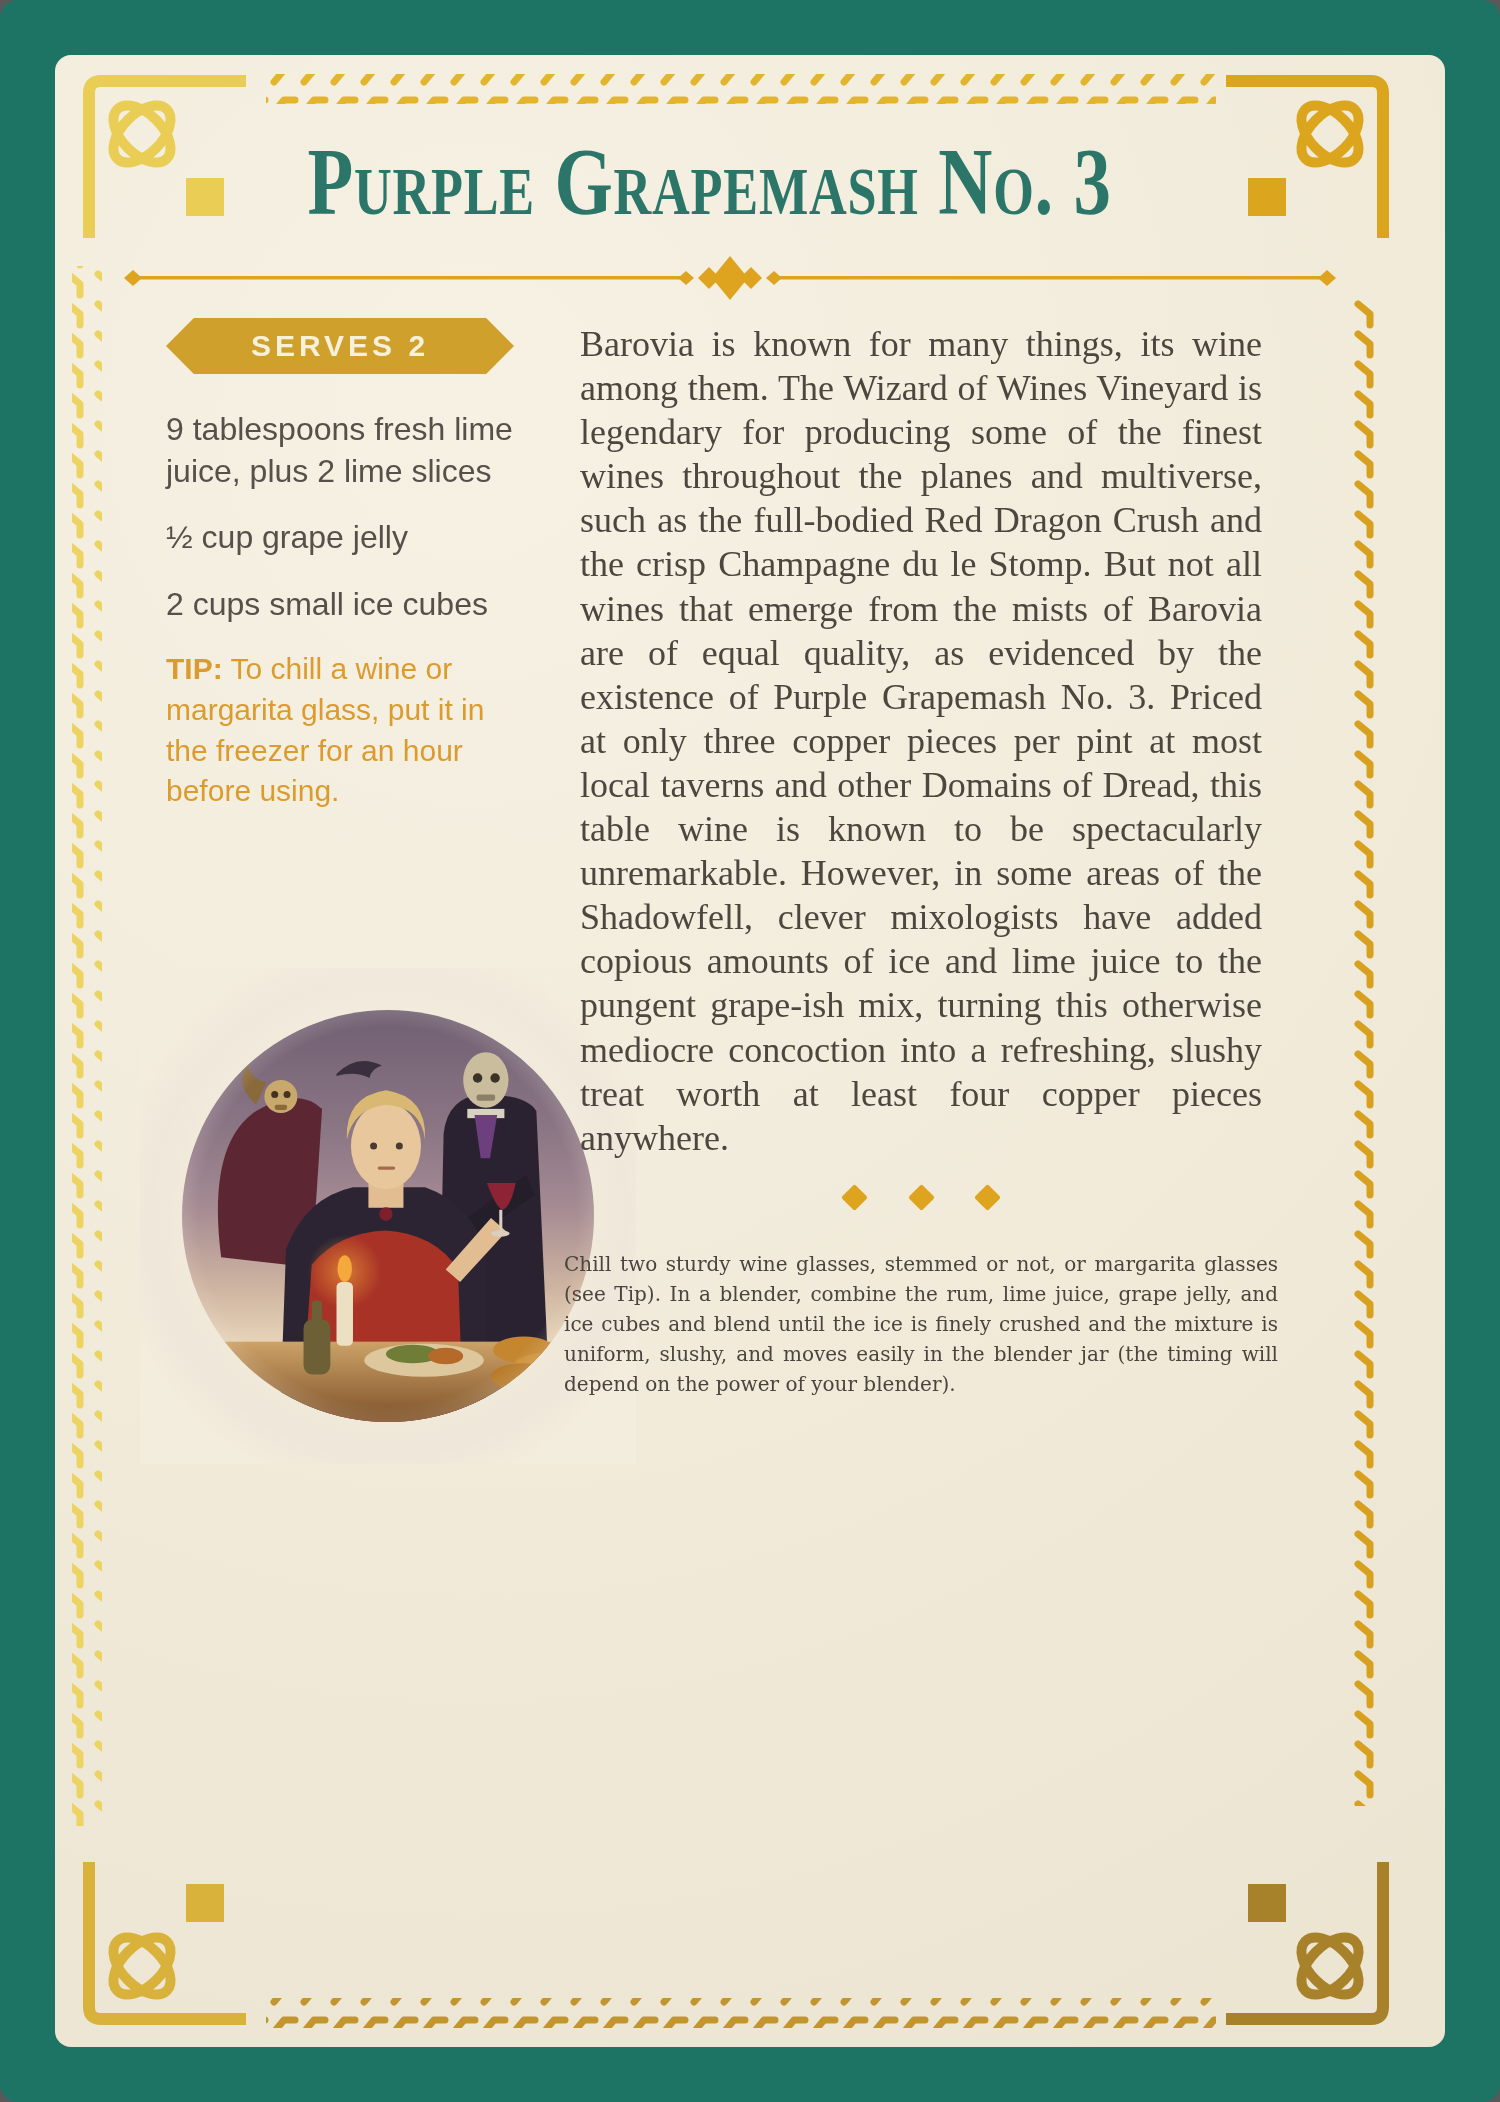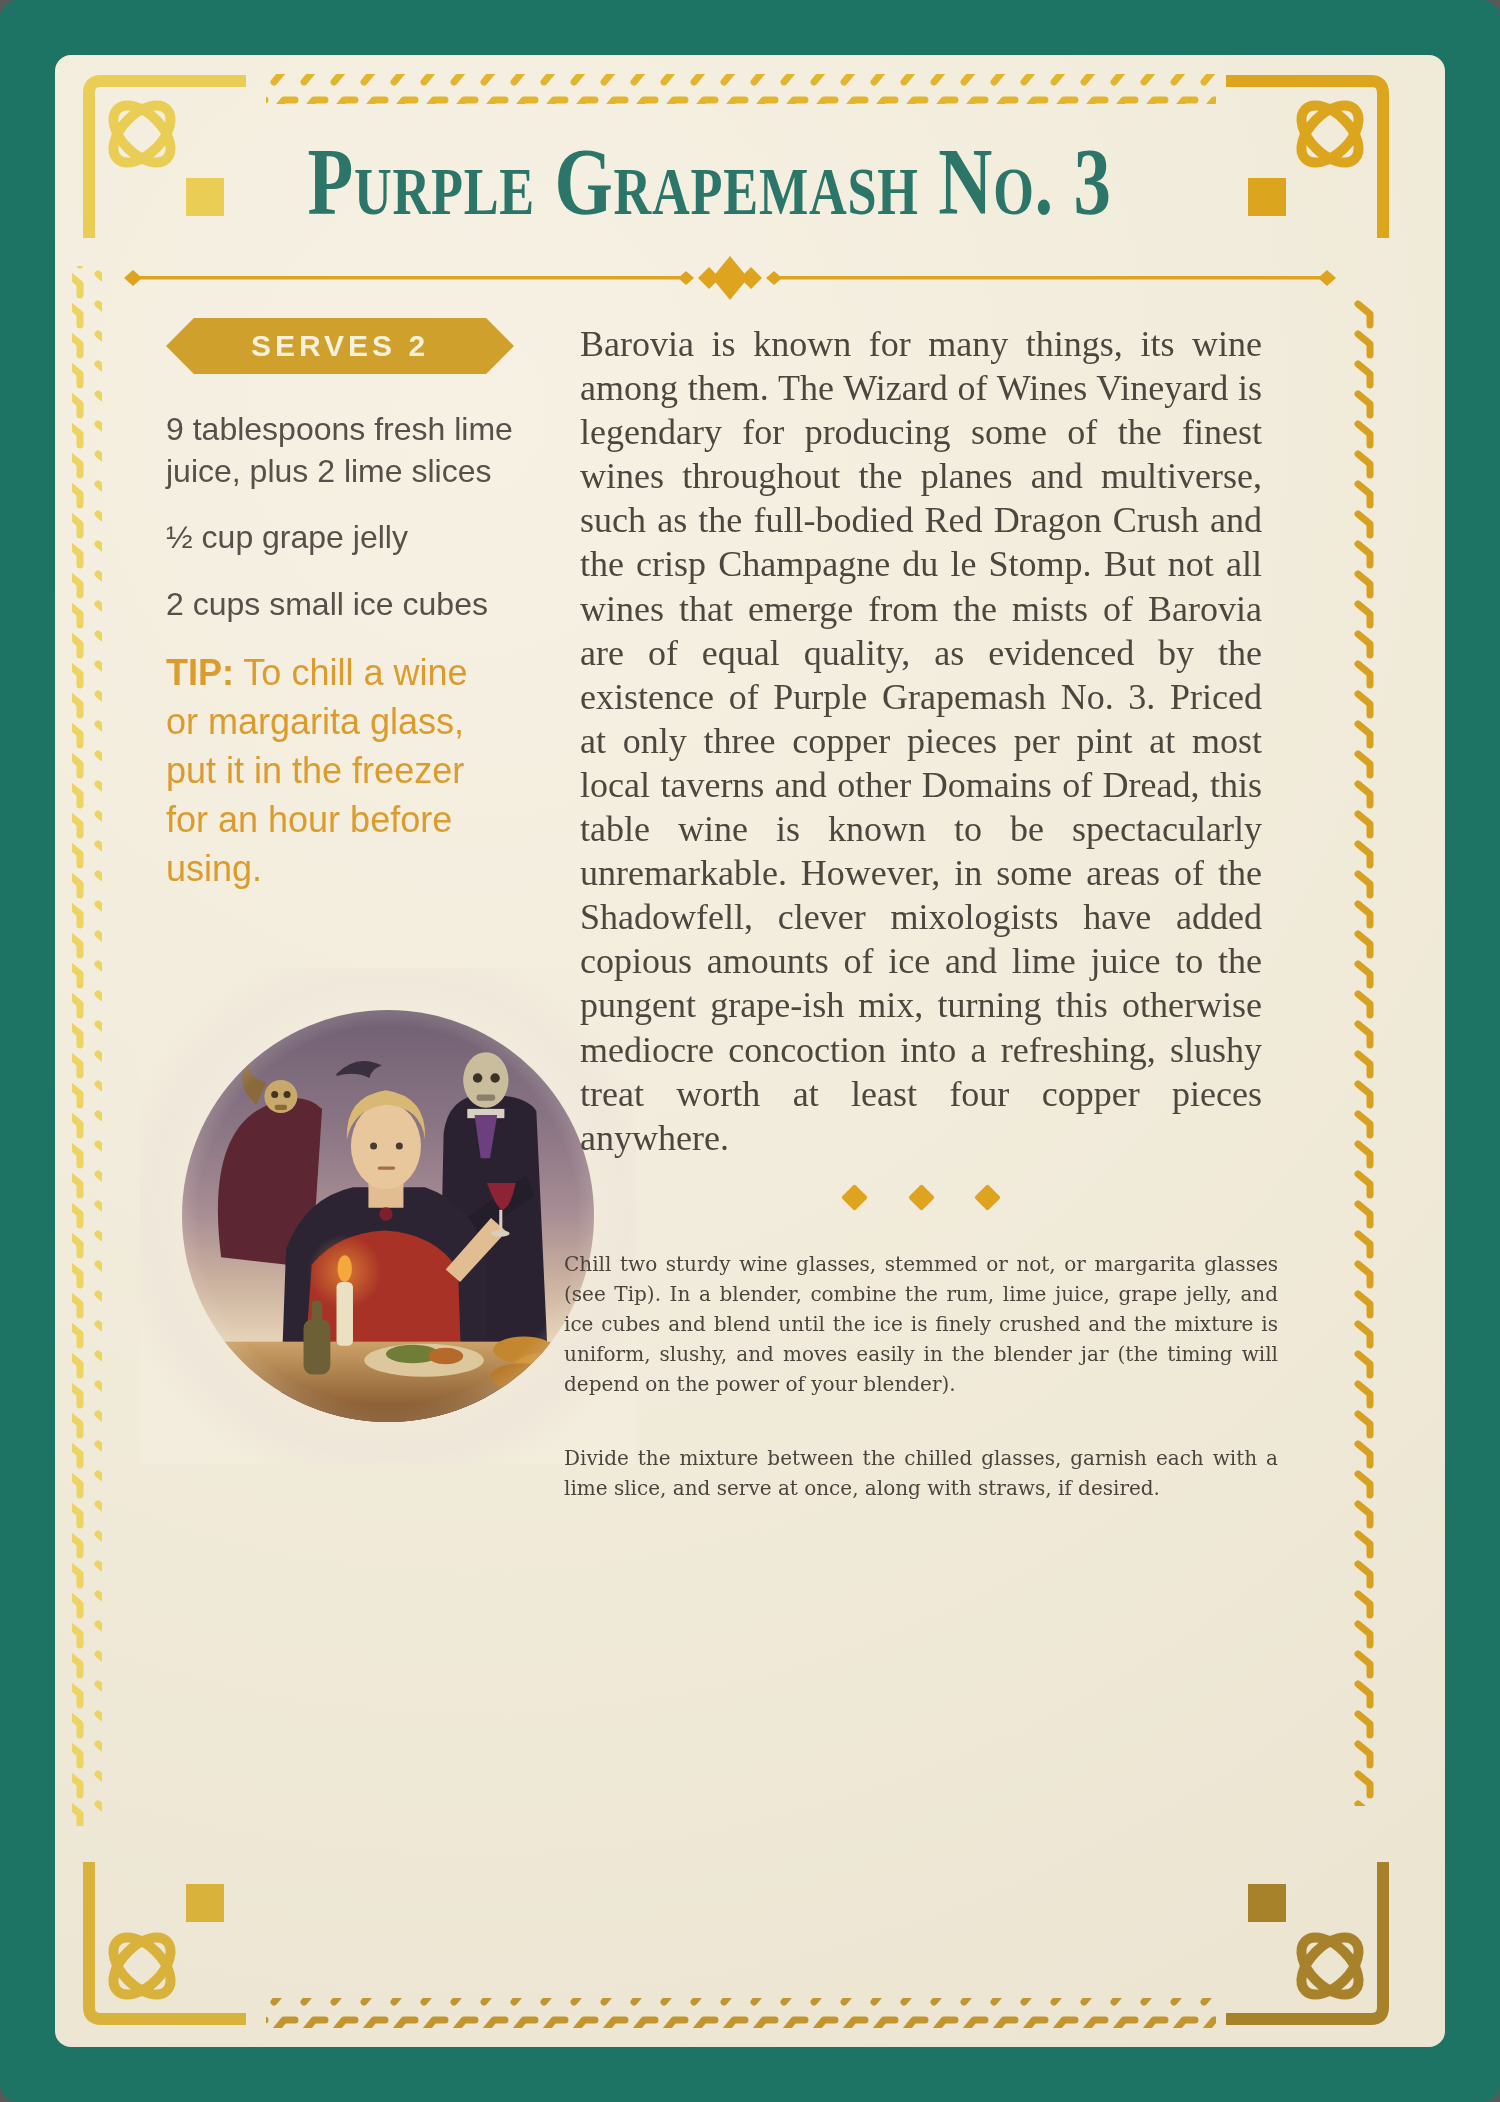--- a/index.html
+++ b/index.html
@@ -20,21 +20,21 @@
   
   .left-col{position:absolute;left:166px;top:318px;width:378px;}
   .badge{width:348px;height:56px;background:#cfa02c;display:flex;align-items:center;justify-content:center;
          clip-path:polygon(0 50%,8% 0,92% 0,100% 50%,92% 100%,8% 100%);}
   .badge span{color:#f7f0da;font-family:"Liberation Sans",sans-serif;font-weight:700;
               font-size:30px;letter-spacing:4px;}
   .ingredients{margin-top:34px;color:#56504a;font-family:"Liberation Sans",sans-serif;
                font-size:32px;line-height:1.32;}
   .ingredients p{margin:0 0 24px 0;}
   .tip{margin-top:18px;width:330px;color:#db9b2d;font-family:"Liberation Sans",sans-serif;
-       font-size:36px;line-height:1.36;}
+       font-size:30px;line-height:1.36;}
   .tip b{font-weight:700;}
 
   
   .art-wrap{position:absolute;left:182px;top:1010px;width:412px;height:412px;}
   .art-svg{width:412px;height:412px;border-radius:50%;display:block;}
   .art-fade{position:absolute;inset:-42px;pointer-events:none;
             background:radial-gradient(circle, rgba(243,237,221,0) 54%, rgba(236,226,216,.45) 68%,
                         rgba(243,237,221,.92) 80%, #f3eddd 88%);}
 
   
@@ -201,16 +201,15 @@
     </div>
 
     <div class="right-col">
       <p class="flavor">Barovia is known for many things, its wine among them. The Wizard of Wines Vineyard is legendary for producing some of the finest wines throughout the planes and multiverse, such as the full-bodied Red Dragon Crush and the crisp Champagne du le Stomp. But not all wines that emerge from the mists of Barovia are of equal quality, as evidenced by the existence of Purple Grapemash No. 3. Priced at only three copper pieces per pint at most local taverns and other Domains of Dread, this table wine is known to be spectacularly unremarkable. However, in some areas of the Shadowfell, clever mixologists have added copious amounts of ice and lime juice to the pungent grape-ish mix, turning this otherwise mediocre concoction into a refreshing, slushy treat worth at least four copper pieces anywhere.</p>
       <div class="tri">
           <i></i>
           <i></i>
           <i></i>
         </div>
       <p class="instr">Chill two sturdy wine glasses, stemmed or not, or margarita glasses (see Tip). In a blender, combine the rum, lime juice, grape jelly, and ice cubes and blend until the ice is finely crushed and the mixture is uniform, slushy, and moves easily in the blender jar (the timing will depend on the power of your blender).</p>
-      <p class="instr">Divide the mixture between the chilled glasses, garnish each with a lime slice, and serve at once, along with straws, if desired.</p>
     </div>
   </div>
 </div>
 
 </body></html>

